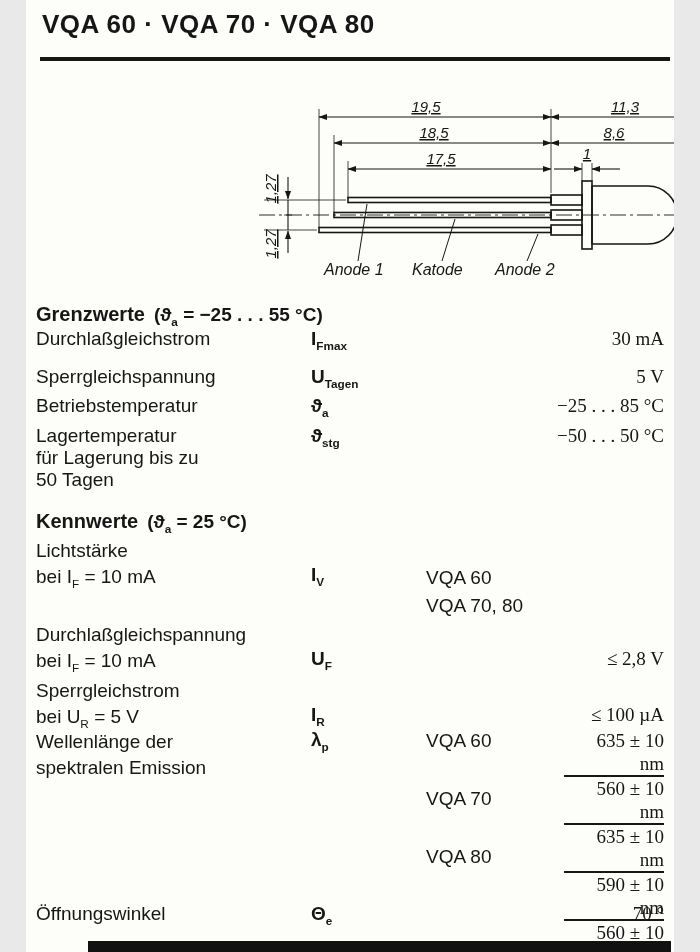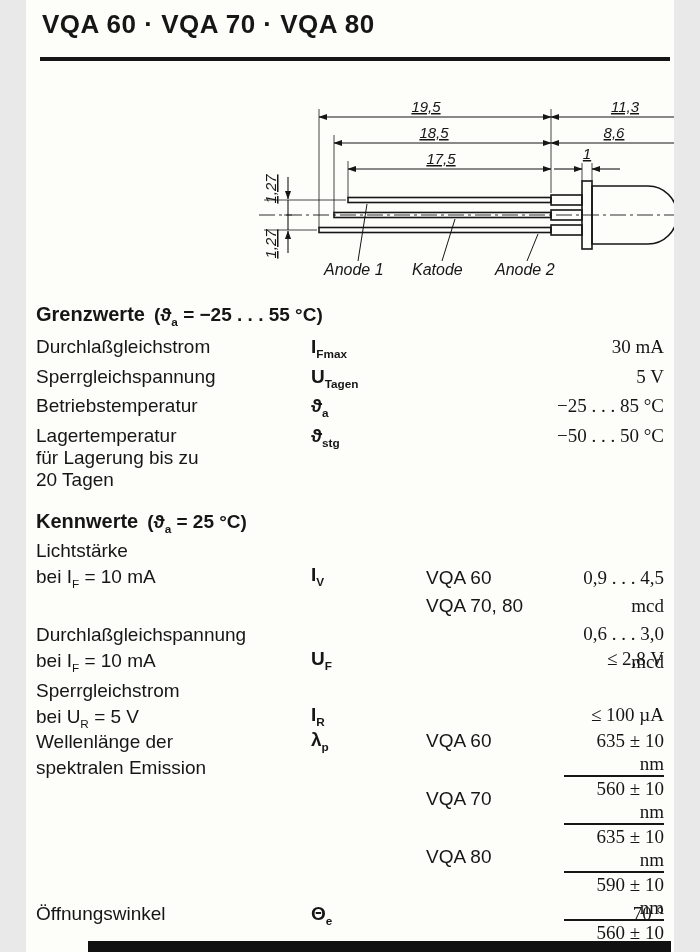--- a/index.html
+++ b/index.html
@@ -111,61 +111,57 @@
 
     <text class="leadtext" x="298" y="190">Anode 1</text>
     <text class="leadtext" x="386" y="190">Katode</text>
     <text class="leadtext" x="469" y="190">Anode 2</text>
   </svg>
 
   <div class="sec-heading" style="top:303px;">
     <b>Grenzwerte</b><span class="cond">(ϑ<sub>a</sub> = −25 . . . 55 °C)</span>
   </div>
 
-  <div class="row" style="top:336px;">
+  <div class="row" style="top:328px;">
     <div class="label">Durchlaßgleichstrom</div>
     <div class="symbol">I<sub>Fmax</sub></div>
     <div class="value wide">30 mA</div>
   </div>
 
   <div class="row" style="top:366px;">
     <div class="label">Sperrgleichspannung</div>
     <div class="symbol">U<sub>Tagen</sub></div>
     <div class="value wide">5 V</div>
   </div>
 
   <div class="row" style="top:395px;">
     <div class="label">Betriebstemperatur</div>
     <div class="symbol">ϑ<sub>a</sub></div>
     <div class="value wide">−25 . . . 85 °C</div>
   </div>
 
   <div class="row" style="top:425px;">
     <div class="label">Lagertemperatur
 für Lagerung bis zu
-20 Tagen</div>
+50 Tagen</div>
     <div class="symbol">ϑ<sub>stg</sub></div>
     <div class="value wide">−50 . . . 50 °C</div>
   </div>
 
   <div class="sec-heading" style="top:510px;">
     <b>Kennwerte</b><span class="cond">(ϑ<sub>a</sub> = 25 °C)</span>
   </div>
 
   <div class="row" style="top:538px;">
     <div class="label lh26">Lichtstärke
 bei I<sub>F</sub> = 10 mA</div>
     <div class="symbol pt1">I<sub>V</sub></div>
     <div class="variant pt1">
       <div class="vline">VQA 60</div>
       <div class="vline">VQA 70, 80</div>
-    </div>
-    <div class="value pt1">
-      <div class="vline">0,9 . . . 4,5 mcd</div>
-      <div class="vline">0,6 . . . 3,0 mcd</div>
     </div>
   </div>
 
   <div class="row" style="top:622px;">
     <div class="label lh26">Durchlaßgleichspannung
 bei I<sub>F</sub> = 10 mA</div>
     <div class="symbol pt1">U<sub>F</sub></div>
     <div class="value wide pt1">≤ 2,8 V</div>
   </div>
 

